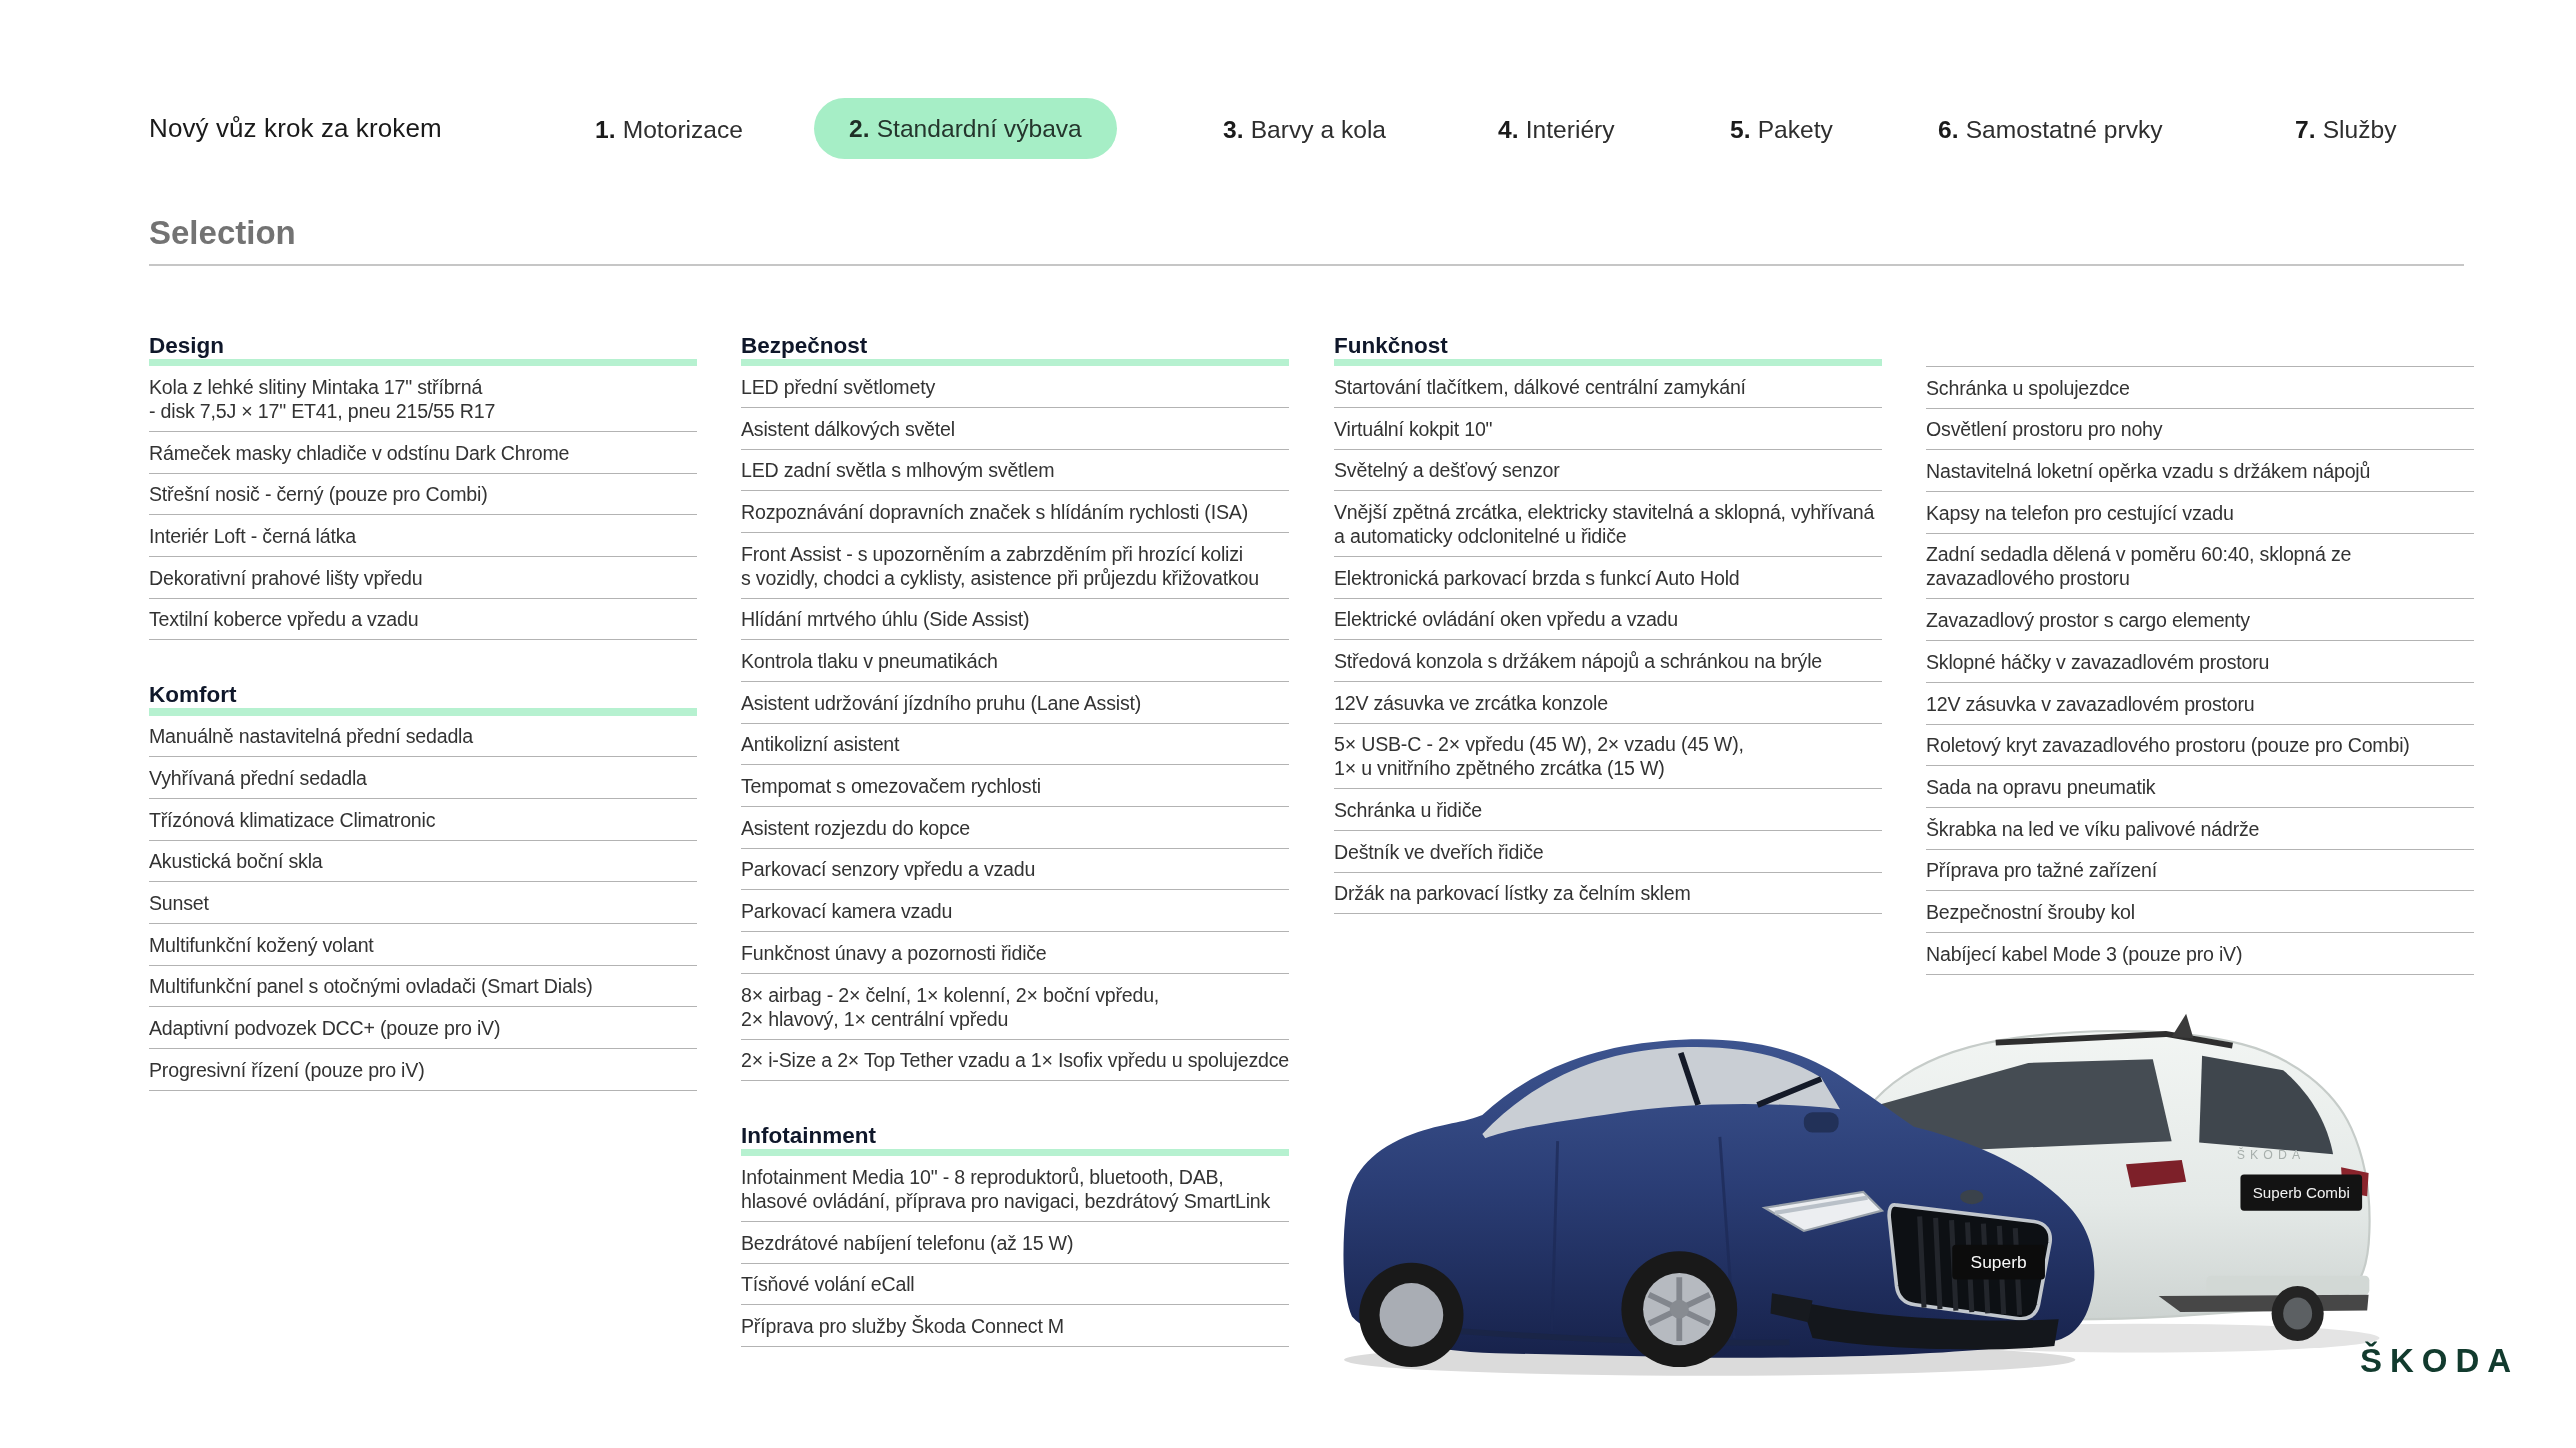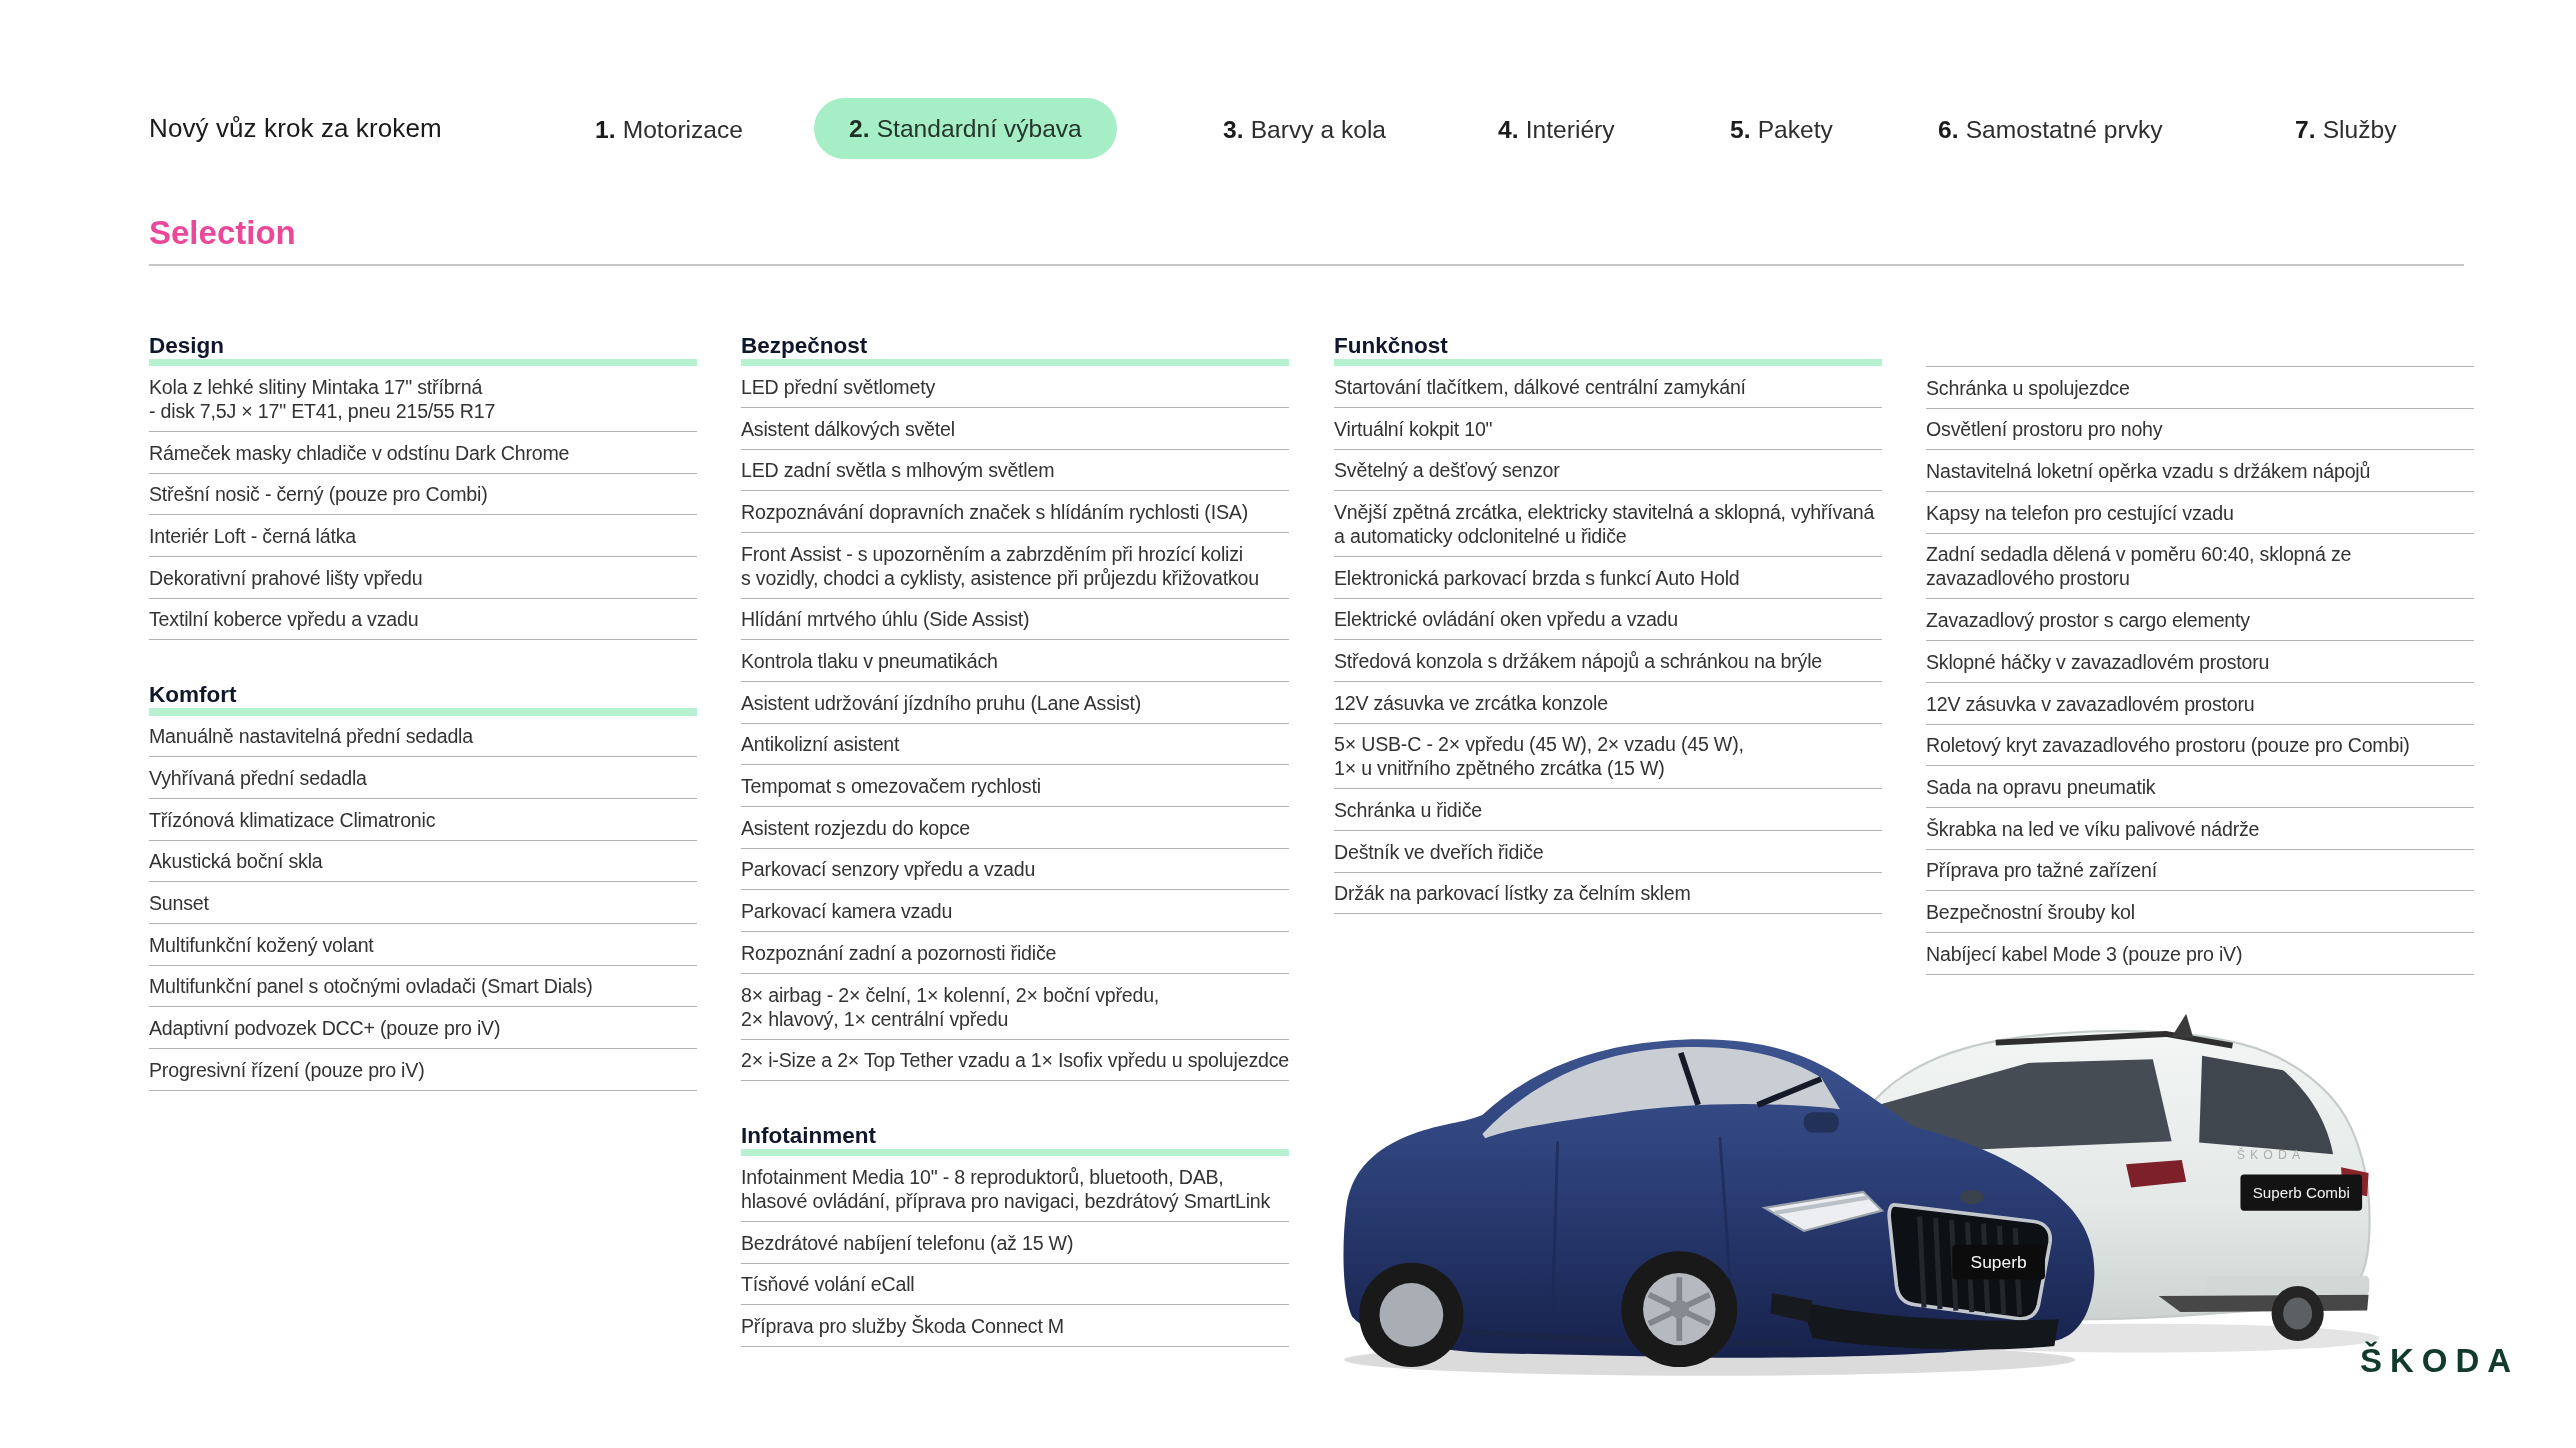--- a/index.html
+++ b/index.html
@@ -9,21 +9,21 @@
   
   .brand{position:absolute;left:149px;top:113px;font-size:26px;font-weight:400;
          letter-spacing:0.1px;color:#1a1a1a;white-space:nowrap;}
   .step{position:absolute;top:116px;font-size:24.6px;color:#2e2e2e;white-space:nowrap;cursor:pointer;}
   .step .num{font-weight:700;color:#1b1b1b;margin-right:7.2px;}
   .step.active{top:98px;height:61px;line-height:61px;background:var(--mint,#a6eec6);
                border-radius:32px;padding:0 35px;color:#24352c;}
   .step.active .num{color:#1f2f26;}
 
   
-  .page-title{position:absolute;left:149px;top:214px;font-size:33px;font-weight:700;color:#ec4899;}
+  .page-title{position:absolute;left:149px;top:214px;font-size:33px;font-weight:700;color:#737373;}
   .divider{position:absolute;left:149px;top:264px;width:2315px;height:2.2px;background:#c6c6c6;}
 
   
   .col{position:absolute;top:332px;width:548px;}
   .sec:not(:first-child){margin-top:41px;}
   .sec h3{margin:0;font-size:22.5px;line-height:27px;height:27px;font-weight:700;color:#0f172a;}
   .bar{height:7.2px;background:var(--bar,#b6f1d0);}
   .sec.no-head .rows{border-top:1.4px solid #b3b3b3;margin-top:34px;}
   .row{padding:8.7px 0 8px 0;border-bottom:1.4px solid #b3b3b3;}
   .row .line{font-size:19.6px;line-height:24px;color:#333333;letter-spacing:-0.2px;white-space:nowrap;}
@@ -153,21 +153,21 @@
           <div class="row">
             <div class="line">Asistent rozjezdu do kopce</div>
           </div>
           <div class="row">
             <div class="line">Parkovací senzory vpředu a vzadu</div>
           </div>
           <div class="row">
             <div class="line">Parkovací kamera vzadu</div>
           </div>
           <div class="row">
-            <div class="line">Rozpoznání zadní a pozornosti řidiče</div>
+            <div class="line">Funkčnost únavy a pozornosti řidiče</div>
           </div>
           <div class="row">
             <div class="line">8× airbag - 2× čelní, 1× kolenní, 2× boční vpředu,</div>
             <div class="line">2× hlavový, 1× centrální vpředu</div>
           </div>
           <div class="row">
             <div class="line">2× i-Size a 2× Top Tether vzadu a 1× Isofix vpředu u spolujezdce</div>
           </div>
         </div>
       </section>

